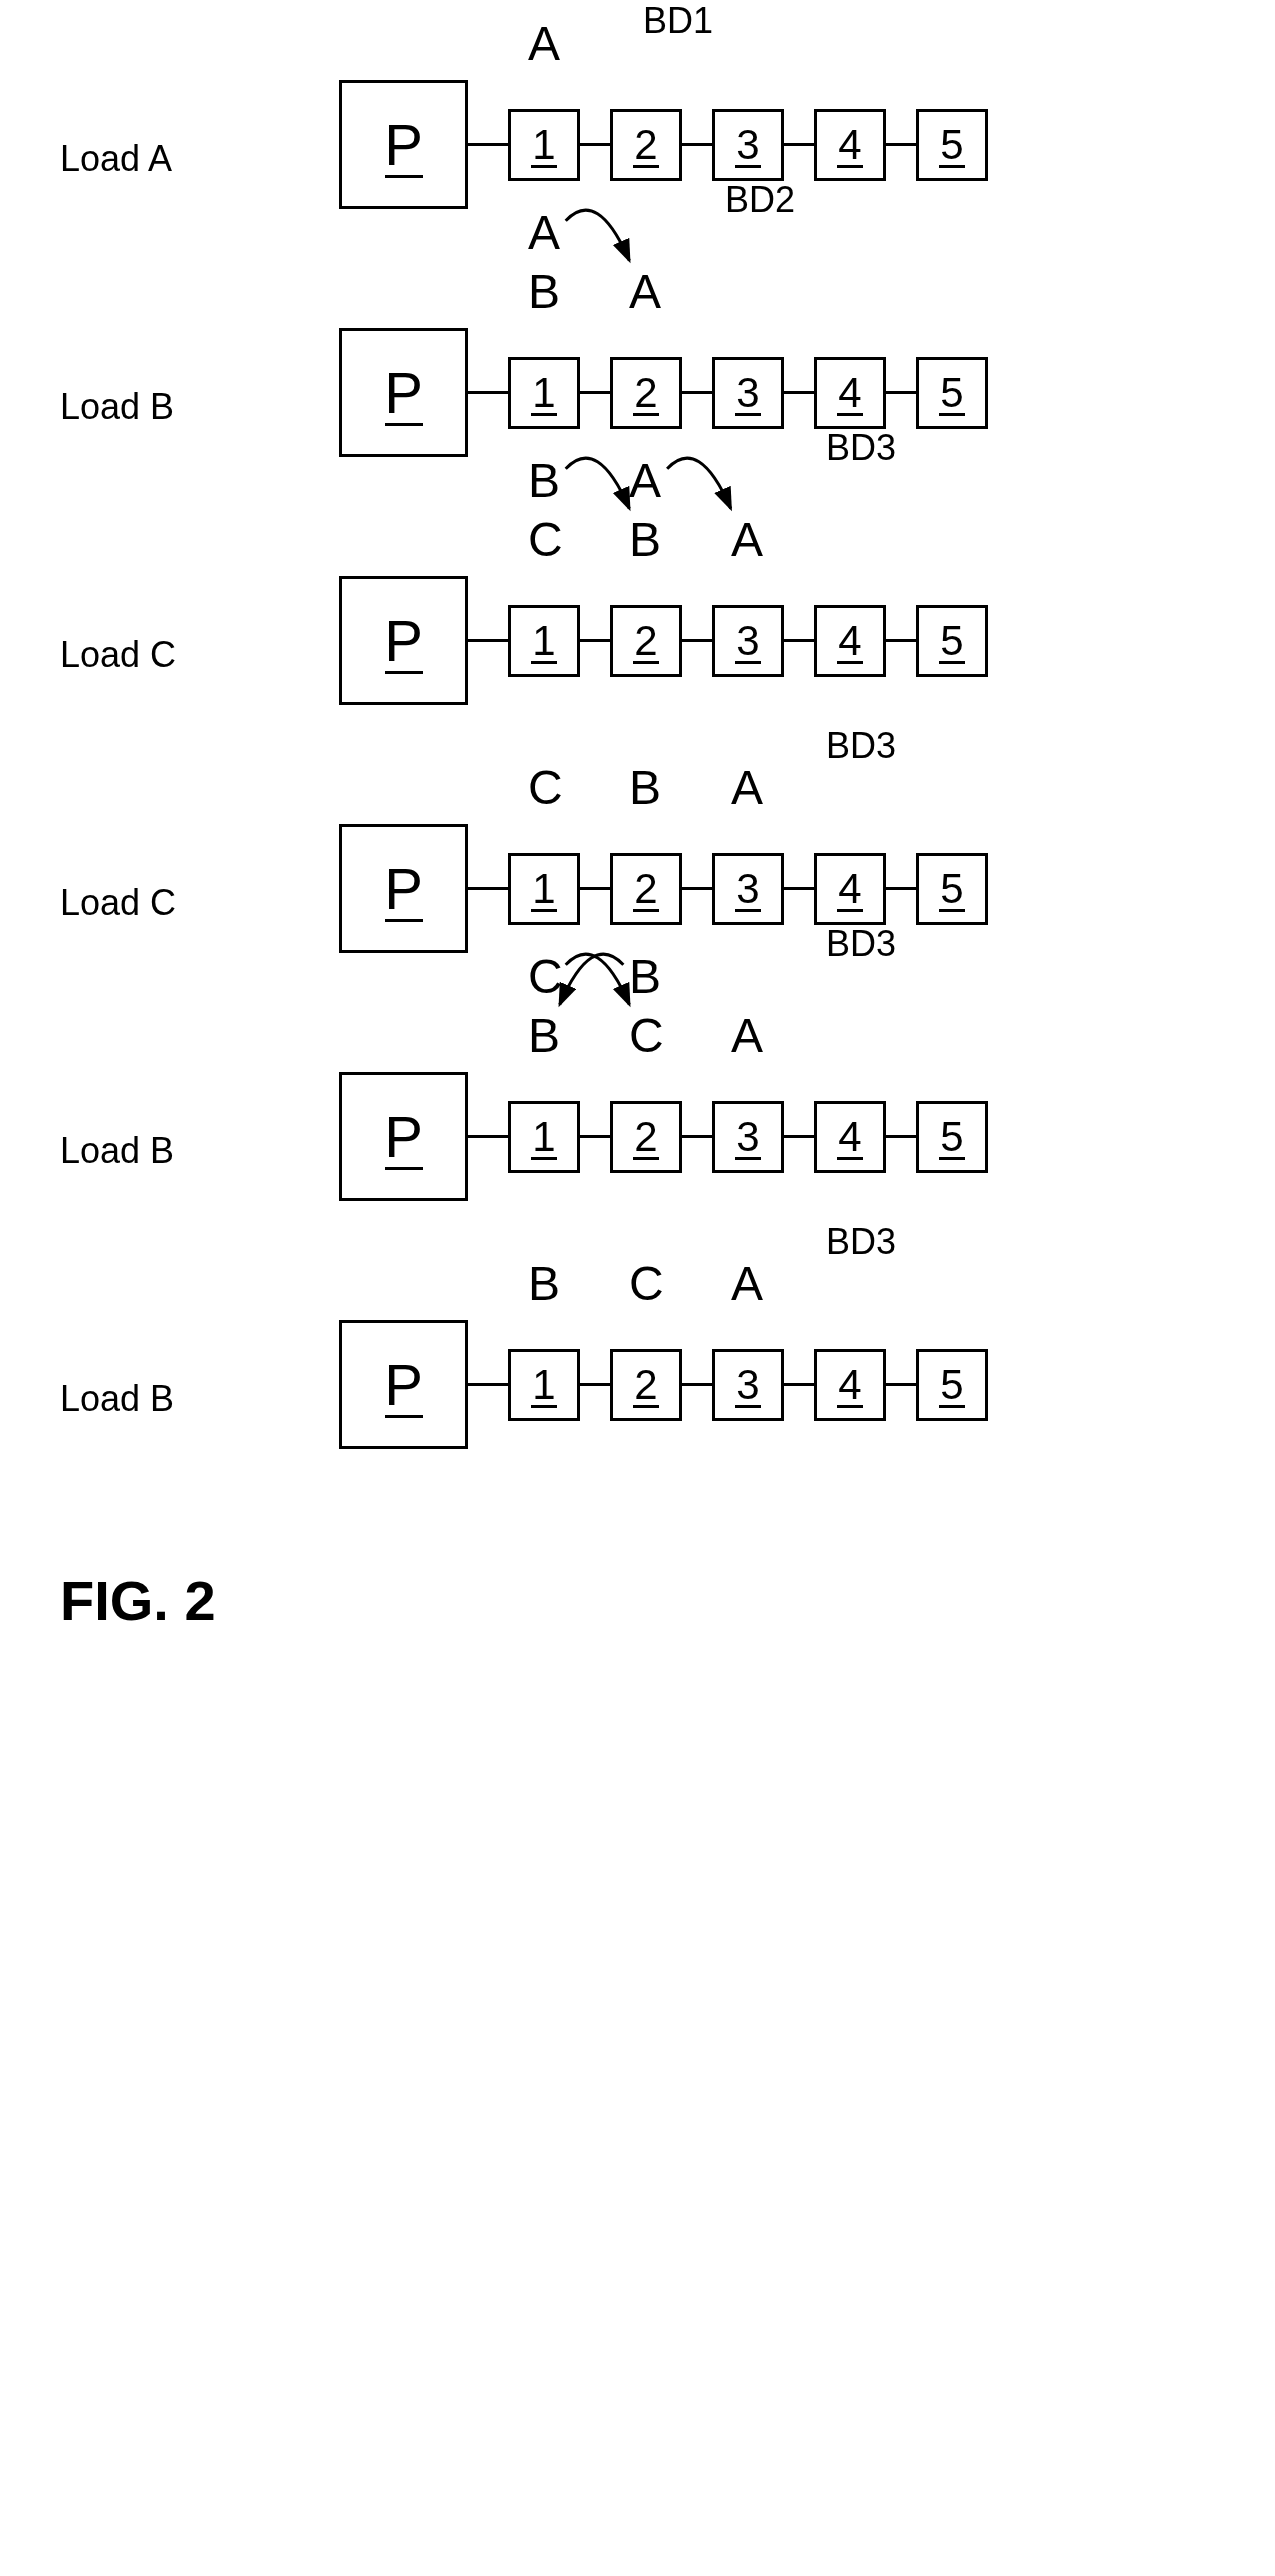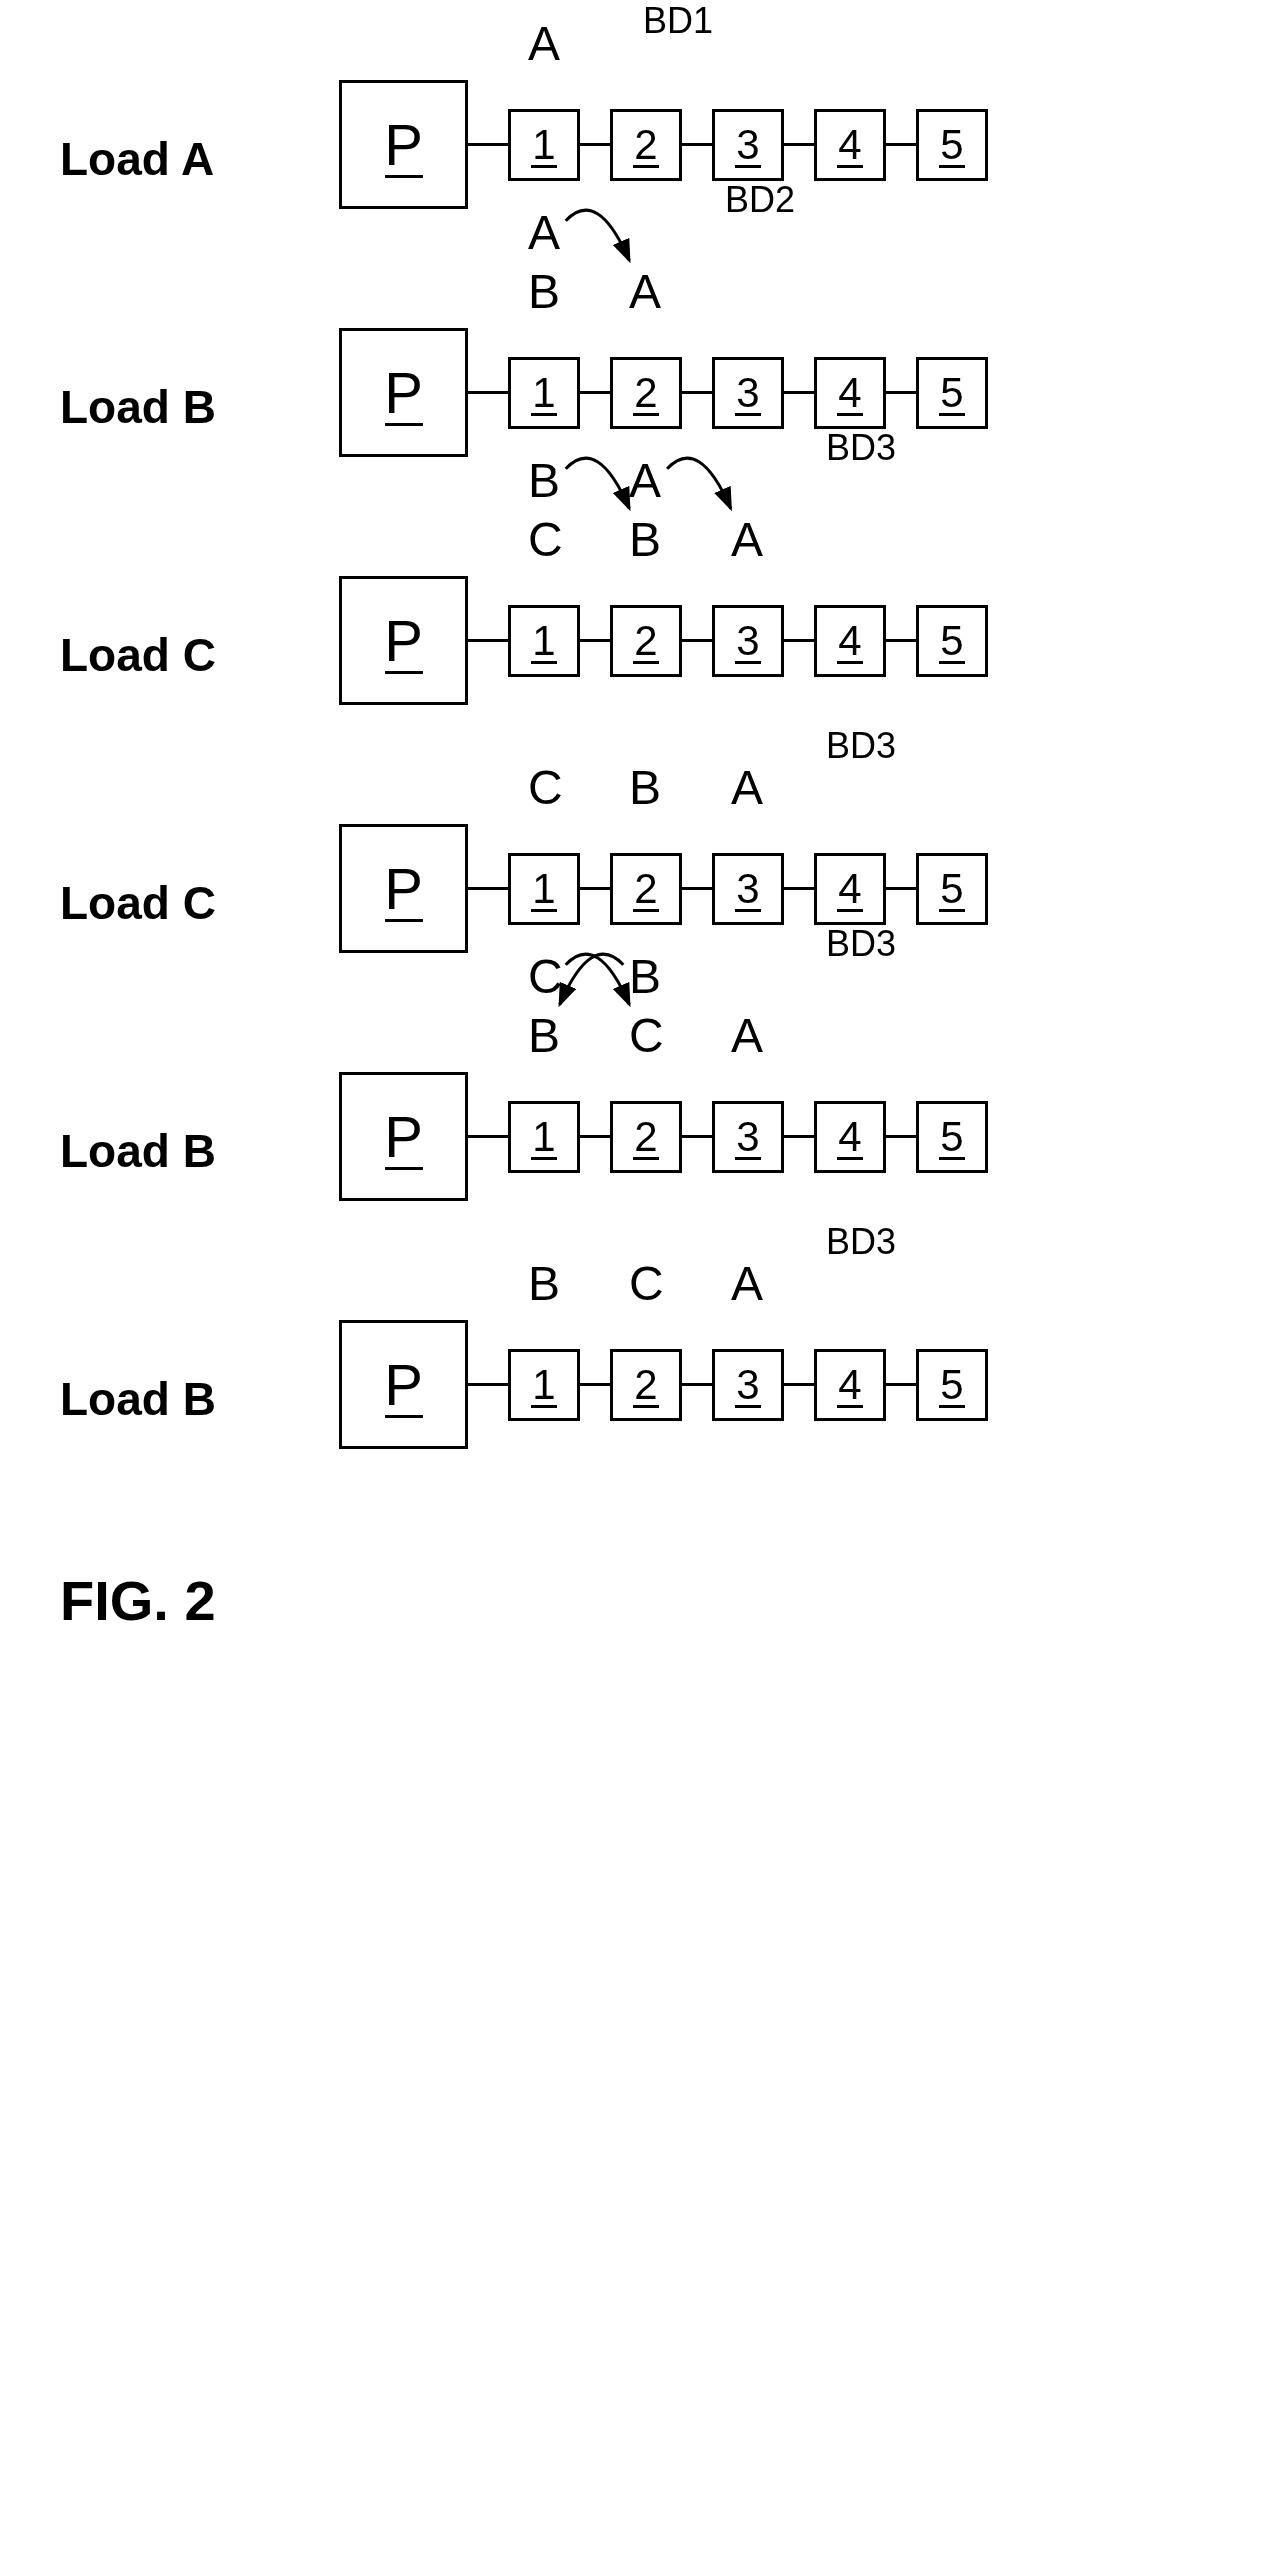--- a/index.html
+++ b/index.html
@@ -14,28 +14,27 @@
     display: flex;
     flex-direction: column;
     gap: 119px;
   }
   .row {
     display: flex;
     align-items: flex-end;
     position: relative;
   }
   .load-label {
-    font-size: 46px;
+    font-size: 36px;
     margin-right: 60px;
     white-space: nowrap;
     line-height: 1;
     align-self: center;
     margin-top: 29px;
     width: 219px;
-    font-weight: bold;
   }
   .chain {
     display: flex;
     align-items: center;
     position: relative;
   }
   .p-box {
     width: 129px;
     height: 129px;
     border: 3px solid #000;

